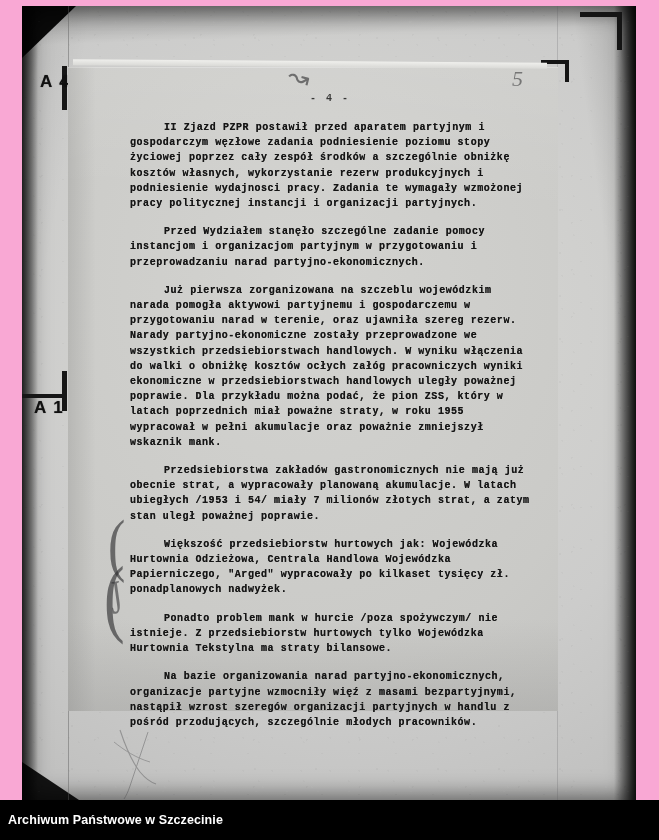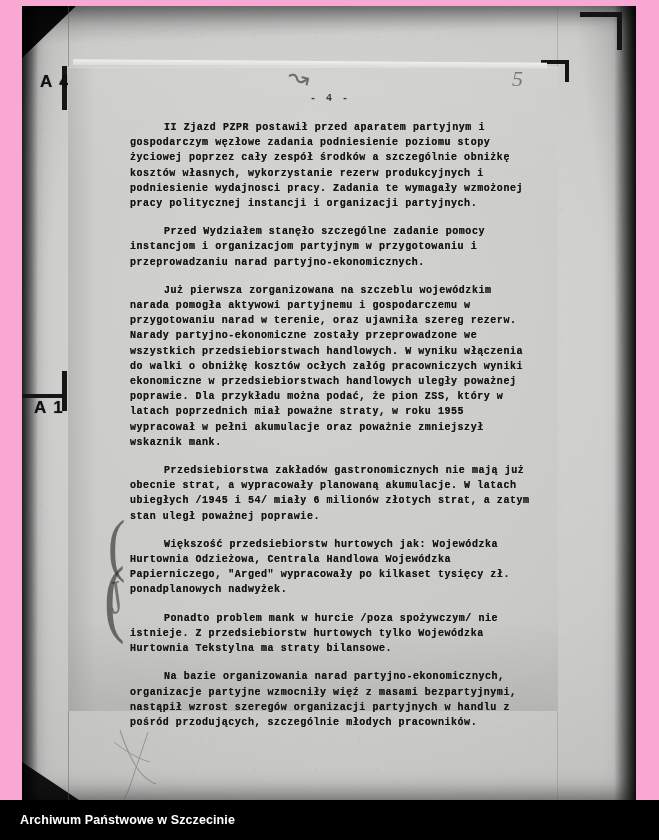--- a/index.html
+++ b/index.html
@@ -247,21 +247,21 @@
     height: 40px;
     background: #000000;
     display: flex;
     align-items: center;
   }
   #credit-text {
     color: #ffffff;
     font-family: "Liberation Sans", sans-serif;
     font-size: 12.5px;
     font-weight: 700;
-    padding-left: 20px;
+    padding-left: 8px;
     letter-spacing: 0.1px;
   }
 </style>
 </head>
 <body>
 
 <div id="viewer">
 
   <div id="scan-plate">
     <div id="plate-corner-tl"></div>
@@ -291,21 +291,21 @@
   <div id="paper-sheet">
     <div id="sheet-top-highlight"></div>
     <div id="sheet-lower-shade"></div>
 
     <div id="typed-body">
       <div class="doc-pageno">- 4 -</div>
 
       <p class="para">II Zjazd PZPR postawił przed aparatem partyjnym i gospodarczym węzłowe zadania podniesienie poziomu stopy życiowej poprzez cały zespół środków a szczególnie obniżkę kosztów własnych, wykorzystanie rezerw produkcyjnych i podniesienie wydajnosci pracy. Zadania te wymagały wzmożonej pracy politycznej instancji i organizacji partyjnych.</p>
       <p class="para">Przed Wydziałem stanęło szczególne zadanie pomocy instancjom i organizacjom partyjnym w przygotowaniu i przeprowadzaniu narad partyjno-ekonomicznych.</p>
       <p class="para">Już pierwsza zorganizowana na szczeblu wojewódzkim narada pomogła aktywowi partyjnemu i gospodarczemu w przygotowaniu narad w terenie, oraz ujawniła szereg rezerw. Narady partyjno-ekonomiczne zostały przeprowadzone we wszystkich przedsiebiorstwach handlowych. W wyniku włączenia do walki o obniżkę kosztów ocłych załóg pracowniczych wyniki ekonomiczne w przedsiebiorstwach handlowych uległy poważnej poprawie. Dla przykładu można podać, że pion ZSS, który w latach poprzednich miał poważne straty, w roku 1955 wypracował w pełni akumulacje oraz poważnie zmniejszył wskaznik mank.</p>
-      <p class="para">Przedsiebiorstwa zakładów gastronomicznych nie mają już obecnie strat, a wypracowały planowaną akumulacje. W latach ubiegłych /1945 i 54/ miały 6 milionów złotych strat, a zatym stan uległ poważnej poprawie.</p>
+      <p class="para">Przedsiebiorstwa zakładów gastronomicznych nie mają już obecnie strat, a wypracowały planowaną akumulacje. W latach ubiegłych /1953 i 54/ miały 7 milionów złotych strat, a zatym stan uległ poważnej poprawie.</p>
       <p class="para">Większość przedsiebiorstw hurtowych jak: Wojewódzka Hurtownia Odzieżowa, Centrala Handlowa Wojewódzka Papierniczego, "Arged" wypracowały po kilkaset tysięcy zł. ponadplanowych nadwyżek.</p>
       <p class="para">Ponadto problem mank w hurcie /poza spożywczym/ nie istnieje. Z przedsiebiorstw hurtowych tylko Wojewódzka Hurtownia Tekstylna ma straty bilansowe.</p>
       <p class="para">Na bazie organizowania narad partyjno-ekonomicznych, organizacje partyjne wzmocniły więź z masami bezpartyjnymi, nastąpił wzrost szeregów organizacji partyjnych w handlu z pośród przodujących, szczególnie młodych pracowników.</p>
     </div>
   </div>
 
   <div class="pencil" id="hw-page5">5</div>
 
   <div class="pencil" id="hw-tick-top">↝</div>
 

